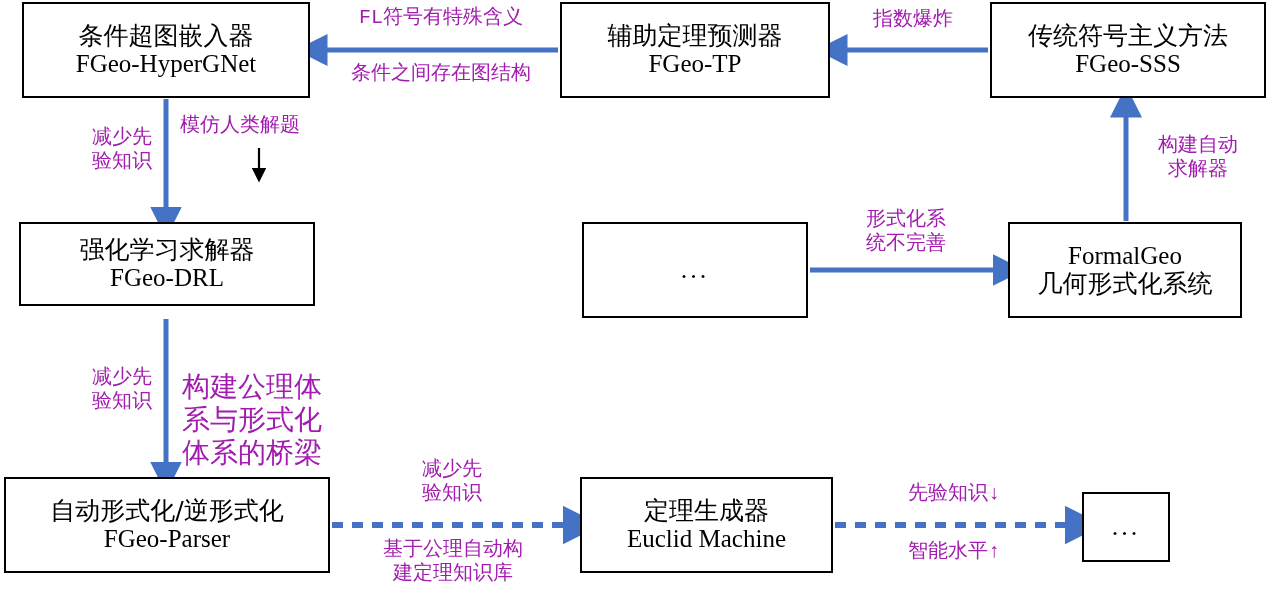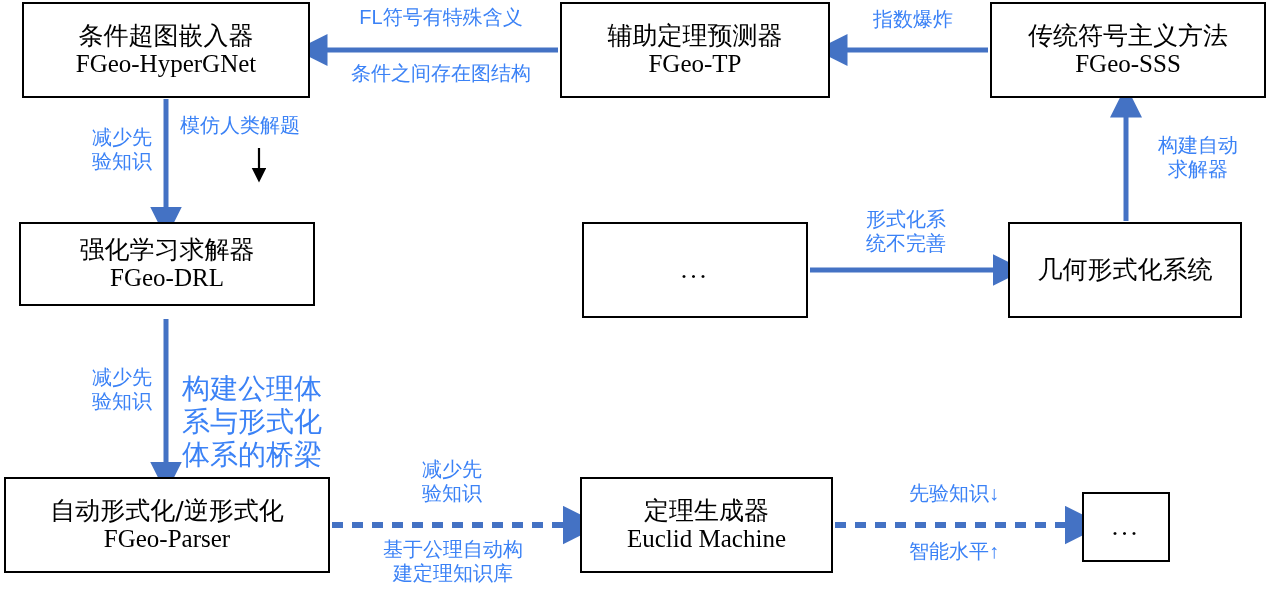--- a/index.html
+++ b/index.html
@@ -40,22 +40,22 @@
     box-sizing: border-box;
     display: flex;
     align-items: center;
     justify-content: center;
     font-family: "Liberation Serif", "DejaVu Serif", serif;
     letter-spacing: 3px;
   }
 
   .lbl {
     position: absolute;
-    font-family: Liberation Sans, sans-serif;
-    color: #3b82f6;
+    font-family: Liberation Mono, monospace;
+    color: #a21caf;
     white-space: pre;
     text-align: center;
     line-height: 1.18;
   }
   .lbl.left  { text-align: right; }
 
   svg.wires {
     position: absolute;
     left: 0;
     top: 0;
@@ -116,20 +116,21 @@
   <div class="node" style="left:19px; top:222px; width:296px; height:84px; font-size:25px;">
     <span class="l1 cn">强化学习求解器</span>
     <span class="l2 en">FGeo-DRL</span>
   </div>
 
   <div class="ellipsis" style="left:582px; top:222px; width:226px; height:96px; font-size:26px;">
     <span>...</span>
   </div>
 
   <div class="node" style="left:1008px; top:222px; width:234px; height:96px; font-size:25px;">
+    <span class="l1 en">FormalGeo</span>
     <span class="l2 cn">几何形式化系统</span>
   </div>
 
   <div class="node" style="left:4px; top:477px; width:326px; height:96px; font-size:25px;">
     <span class="l1 cn">自动形式化/逆形式化</span>
     <span class="l2 en">FGeo-Parser</span>
   </div>
 
   <div class="node" style="left:580px; top:477px; width:253px; height:96px; font-size:25px;">
     <span class="l1 cn">定理生成器</span>

